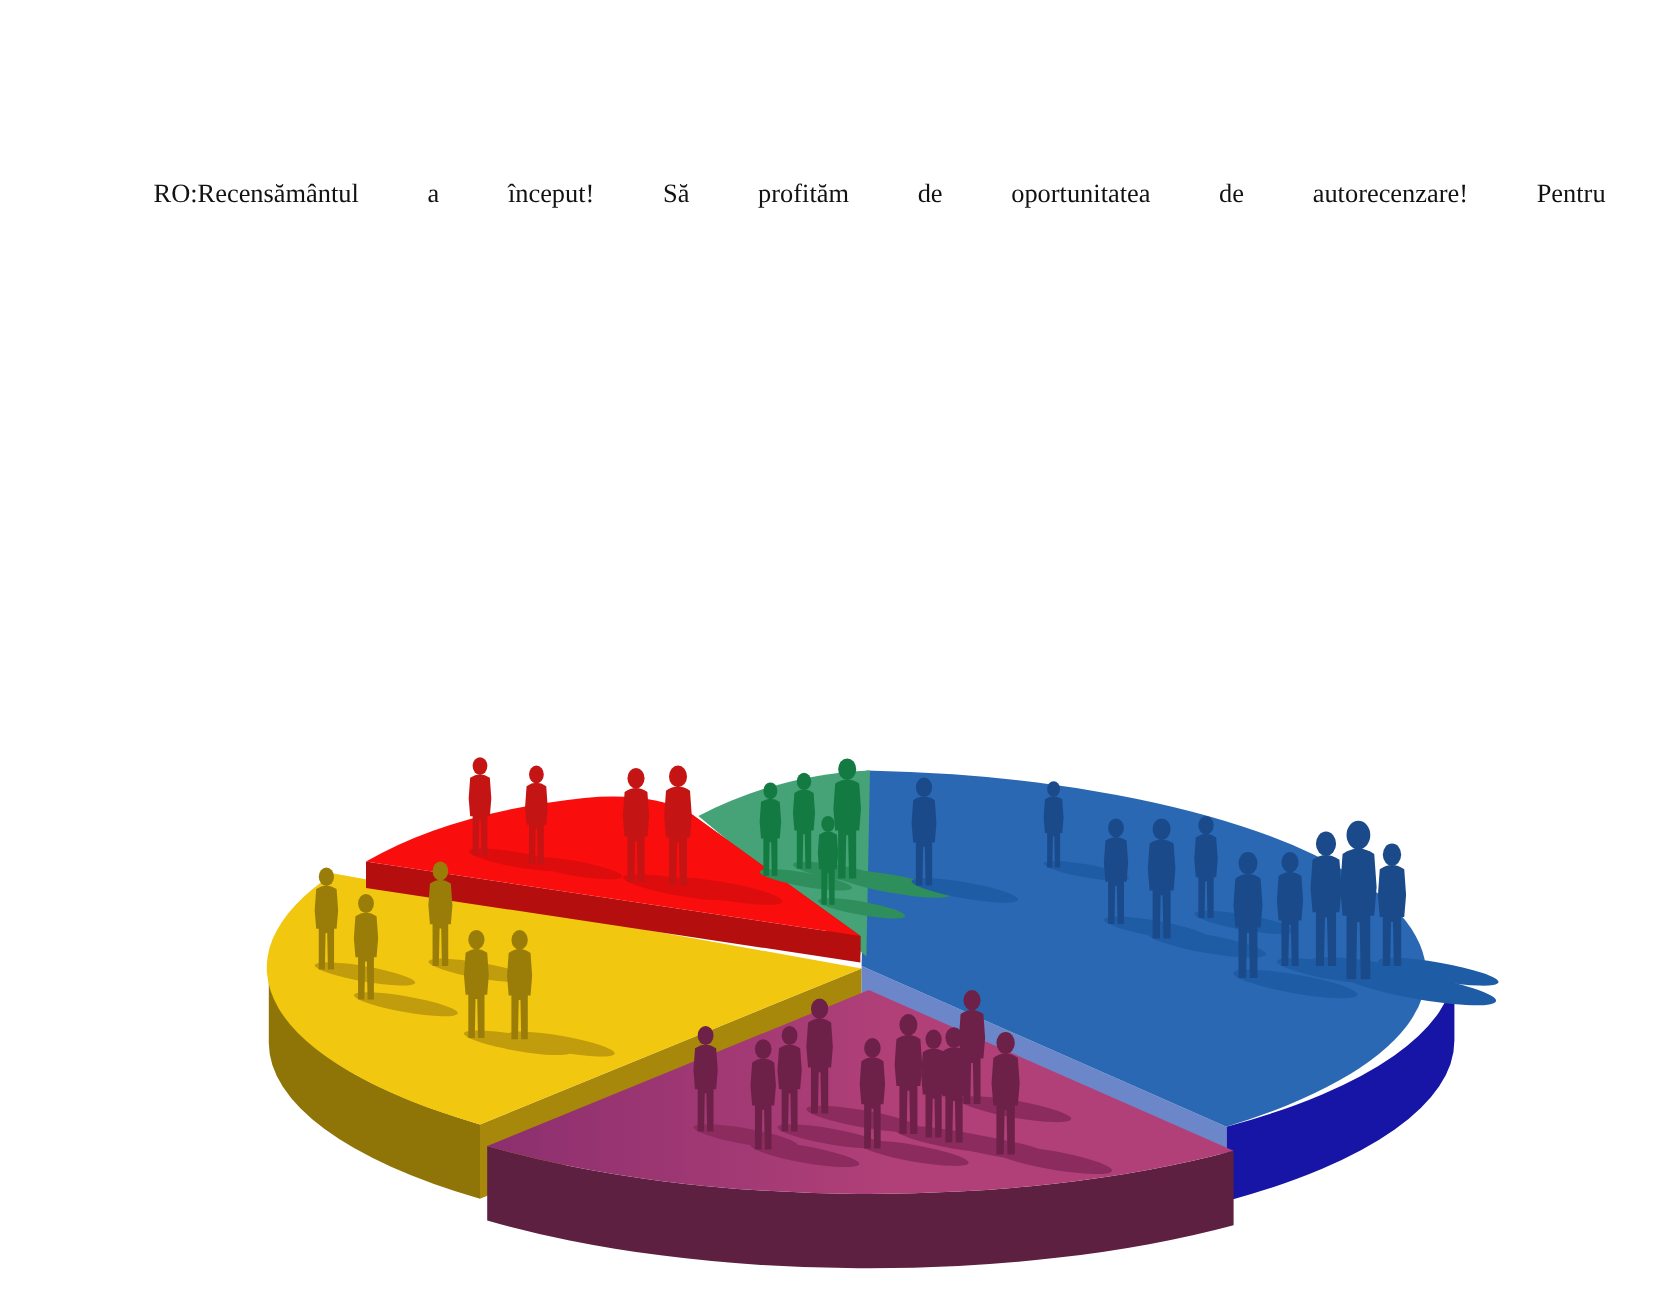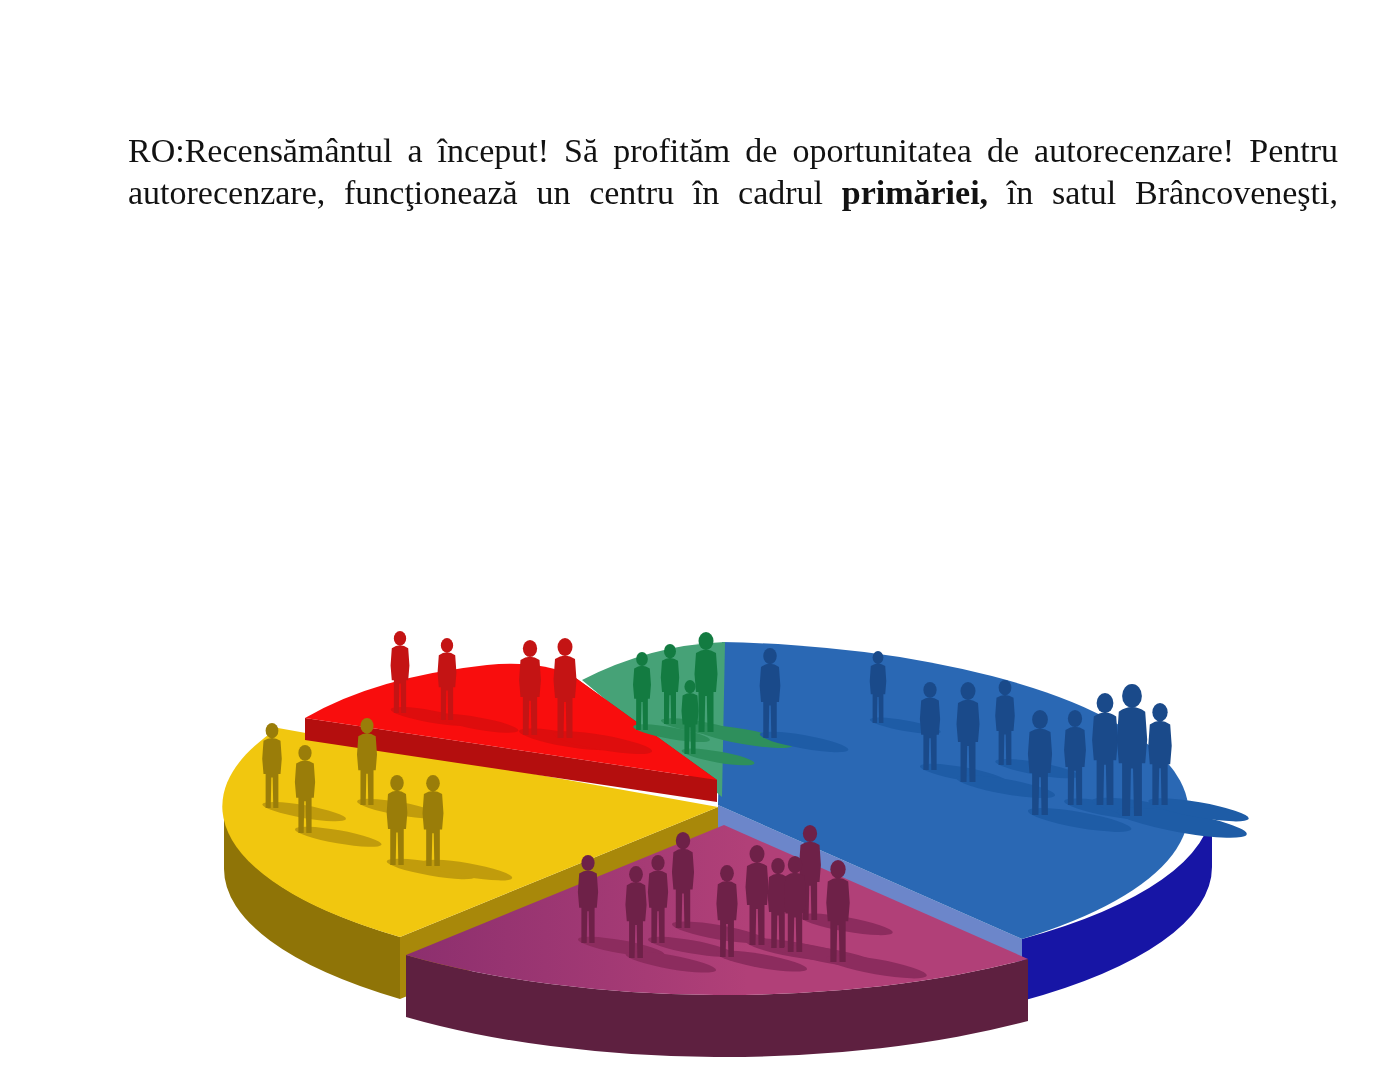--- a/index.html
+++ b/index.html
@@ -1,38 +1,37 @@
 <!DOCTYPE html>
 <html><head>
 <meta charset="utf-8">
 <style>
   html,body{margin:0;padding:0;}
   body{
     width:1400px;height:1082px;position:relative;background:#ffffff;
     overflow:hidden;font-family:"Liberation Serif",serif;color:#121212;
   }
   .textblock{
-    position:absolute;left:128px;top:130px;width:1210px;
-    font-size:34px;line-height:42px;
+    position:absolute;left:128px;top:140px;width:1210px;
+    font-size:22px;line-height:42px;
   }
   .line{text-align:justify;white-space:normal;}
   .line.just{text-align-last:justify;-moz-text-align-last:justify;}
   .r {font-family:"Liberation Serif",serif;font-weight:400;}
   .bs{font-family:"Liberation Serif",serif;font-weight:700;}
   .bn{font-family:"Liberation Sans",sans-serif;font-weight:700;}
   .sup{font-size:.6em;vertical-align:.52em;}
   .figure-wrap{position:absolute;left:150px;top:612px;width:1100px;height:470px;}
 </style>
 </head>
 <body>
 
 <div class="textblock">
   <div>
       <div class="line just"><span class="r">RO:Recensământul a început! Să profităm de oportunitatea de autorecenzare! Pentru</span></div>
-      <div class="line just"><span class="r">autorecenzare, funcţionează un centru în cadrul </span><span class="bs">primăriei,</span><span class="r"> în satul Brâncoveneşti,</span></div>
     </div>
   <div>
     </div>
 </div>
 
 <div class="figure-wrap">
 <svg width="1100" height="470" viewBox="0 0 1100 470">
   <defs>
     <linearGradient id="gradMagenta" x1="0" y1="0" x2="1" y2="0">
       <stop offset="0" stop-color="#8C2F6E"></stop>

